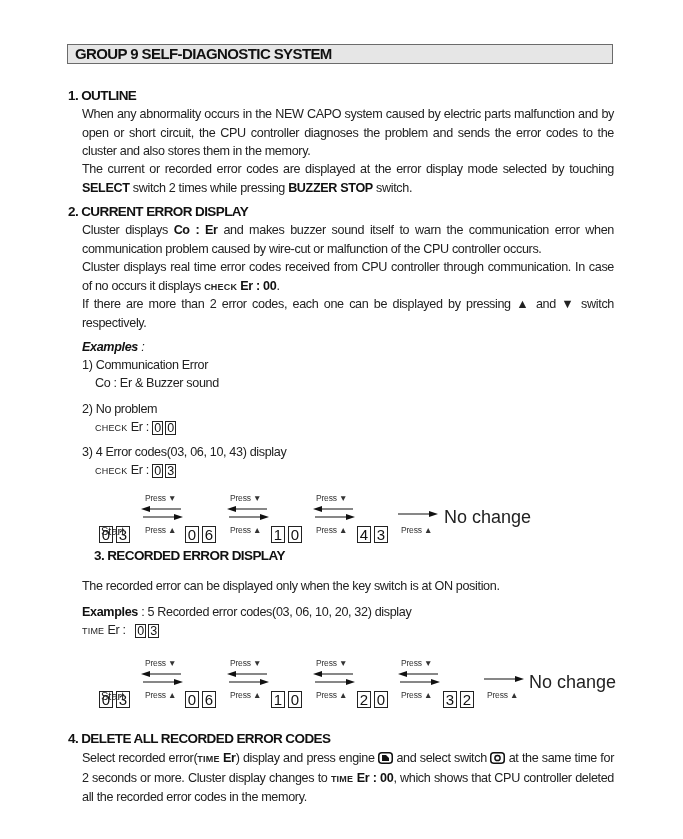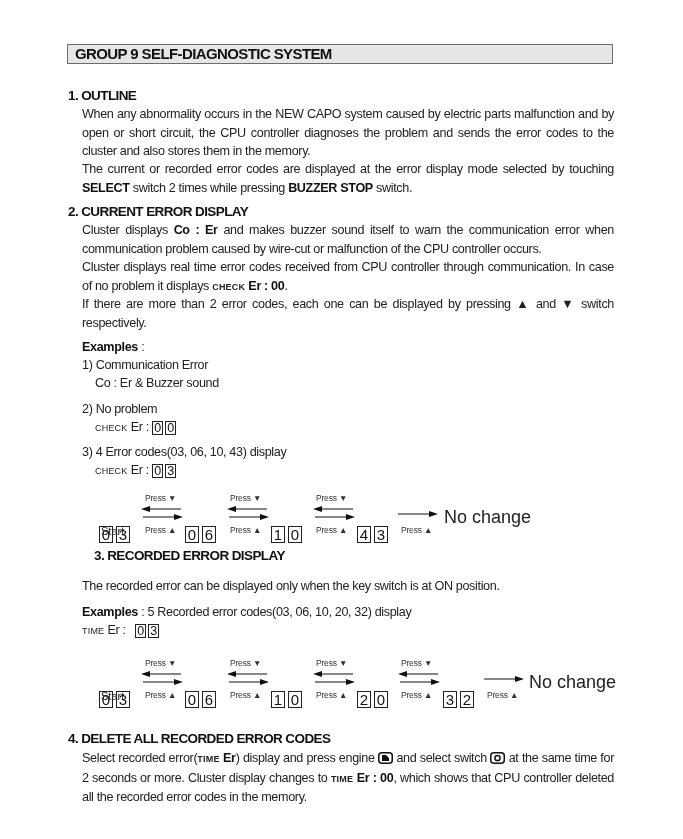--- a/index.html
+++ b/index.html
@@ -40,24 +40,24 @@
 <div class="page">
 
   <div class="group-header">GROUP  9  SELF-DIAGNOSTIC SYSTEM</div>
 
   <div class="h1" style="top:88px;">1. OUTLINE</div>
   <div class="para" style="top:105px;">When any abnormality occurs in the NEW CAPO system caused by electric parts malfunction and by open or short circuit, the CPU controller diagnoses the problem and sends the error codes to the cluster and also stores them in the memory.</div>
   <div class="para" style="top:160px;"><span>The current or recorded error codes are displayed at the error display mode selected by touching </span><span class="b">SELECT</span><span> switch 2 times while pressing </span><span class="b">BUZZER STOP</span><span> switch.</span></div>
 
   <div class="h1" style="top:204px;">2. CURRENT ERROR DISPLAY</div>
   <div class="para" style="top:221px;"><span>Cluster displays </span><span class="b">Co : Er</span><span> and makes buzzer sound itself to warn the communication error when communication problem caused by wire-cut or malfunction of the CPU controller occurs.</span></div>
-  <div class="para" style="top:258px;"><span>Cluster displays real time error codes received from CPU controller through communication.   In case of no problem it displays </span><span class="sc">CHECK</span><span class="b"> Er : 00</span><span>.</span></div>
+  <div class="para" style="top:258px;"><span>Cluster displays real time error codes received from CPU controller through communication.   In case of no occurs it displays </span><span class="sc">CHECK</span><span class="b"> Er : 00</span><span>.</span></div>
   <div class="para" style="top:295px;"><span>If there are more than 2 error codes, each one can be displayed by pressing  </span><span>▲</span><span>  and  </span><span>▼</span><span>  switch respectively.</span></div>
 
-  <div class="line" style="top:340px;"><span class="b">Examples</span><span> :</span></div>
+  <div class="line" style="top:340px;font-style:italic;"><span class="b">Examples</span><span> :</span></div>
   <div class="line" style="top:358px;">1) Communication Error</div>
   <div class="line" style="top:376px; left:95px;">Co : Er &amp; Buzzer sound</div>
   <div class="line" style="top:402px;">2) No problem</div>
   <div class="line" style="top:420px; left:95px;"><span class="scn">CHECK</span><span> Er : </span><span class="digit">0</span><span class="digit">0</span></div>
   <div class="line" style="top:445px;">3) 4 Error codes(03, 06, 10, 43) display</div>
   <div class="line" style="top:463px; left:95px;"><span class="scn">CHECK</span><span> Er : </span><span class="digit">0</span><span class="digit">3</span></div>
 
   <div class="flow">
     <div class="node" style="left:99px; top:506px;"><span class="digit-lg">0</span><span class="digit-lg">3</span></div>
     <div class="start" style="left:101px; top:525px;">Start</div>

